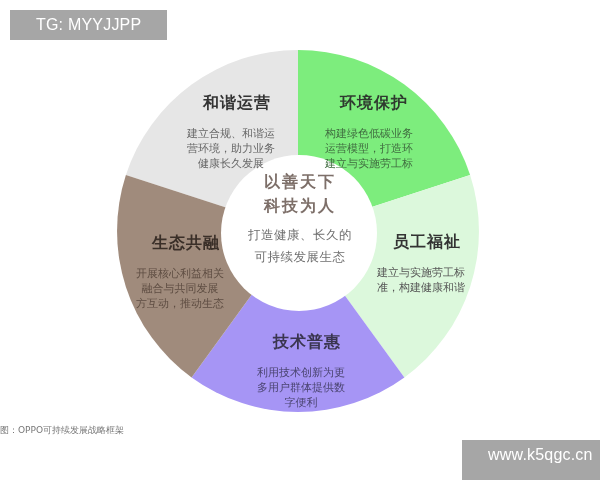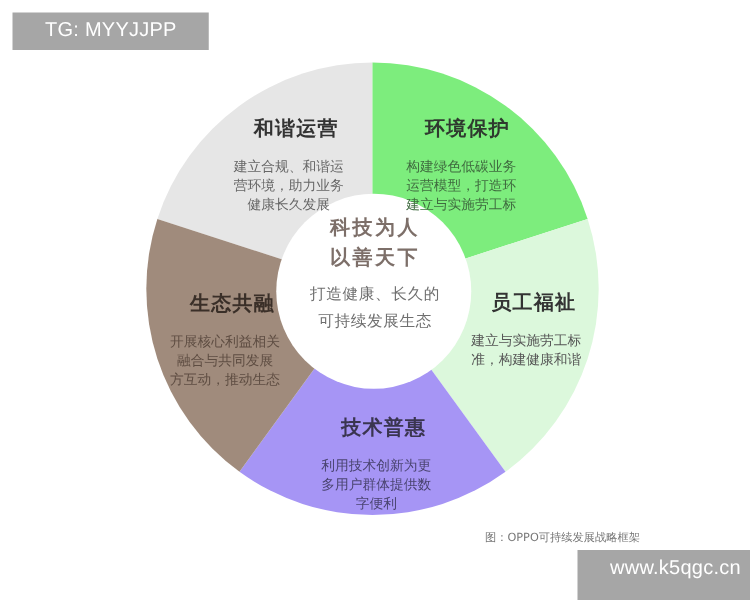--- a/index.html
+++ b/index.html
@@ -14,21 +14,21 @@
   }
   #wm-top { left:10px; top:10px; height:30px; }
   #wm-bottom { left:462px; top:440px; height:46px; font-size:16px; }
   svg#pie { position:absolute; left:0; top:0; }
   .seg-label { position:absolute; text-align:center; }
   .seg-title { font-size:16px; font-weight:bold; letter-spacing:1px; white-space:nowrap; }
   .seg-desc { font-size:11px; line-height:15px; margin-top:12px; }
   .center-box { position:absolute; left:222px; top:170px; width:156px; text-align:center; }
   .center-title { font-size:16px; font-weight:bold; color:#7d6f69; line-height:24px; letter-spacing:2px; }
   .center-sub { font-size:12.5px; color:#6f6f6f; line-height:22px; margin-top:6px; letter-spacing:0.5px; }
-  .caption { position:absolute; left:0; width:512px; top:424px; text-align:right; font-size:9px; color:#777; }
+  .caption { position:absolute; left:0; width:512px; top:424px; text-align:left; font-size:9px; color:#777; }
 </style>
 </head>
 <body>
 
 <div class="watermark" id="wm-top">TG: MYYJJPP</div>
 
 <svg id="pie" width="600" height="480">
 
   <path d="M298,231 L125.9,175.1 A181,181 0 0,1 298,50 Z" fill="#e6e6e6"></path>
 
@@ -80,22 +80,22 @@
 <div class="seg-label" style="left:136px; top:233px;">
   <div class="seg-title" style="color:#3a2f28; padding-left:12px;">生态共融</div>
   <div class="seg-desc" style="color:#5e4d42;">
     <div>开展核心利益相关</div>
     <div>融合与共同发展</div>
     <div>方互动，推动生态</div>
   </div>
 </div>
 
 <div class="center-box">
+  <div class="center-title">以善天下</div>
   <div class="center-title">科技为人</div>
-  <div class="center-title">以善天下</div>
   <div class="center-sub">
     <div>打造健康、长久的</div>
     <div>可持续发展生态</div>
   </div>
 </div>
 
 <div class="caption">图：OPPO可持续发展战略框架</div>
 
 <div class="watermark" id="wm-bottom">www.k5qgc.cn</div>
 

